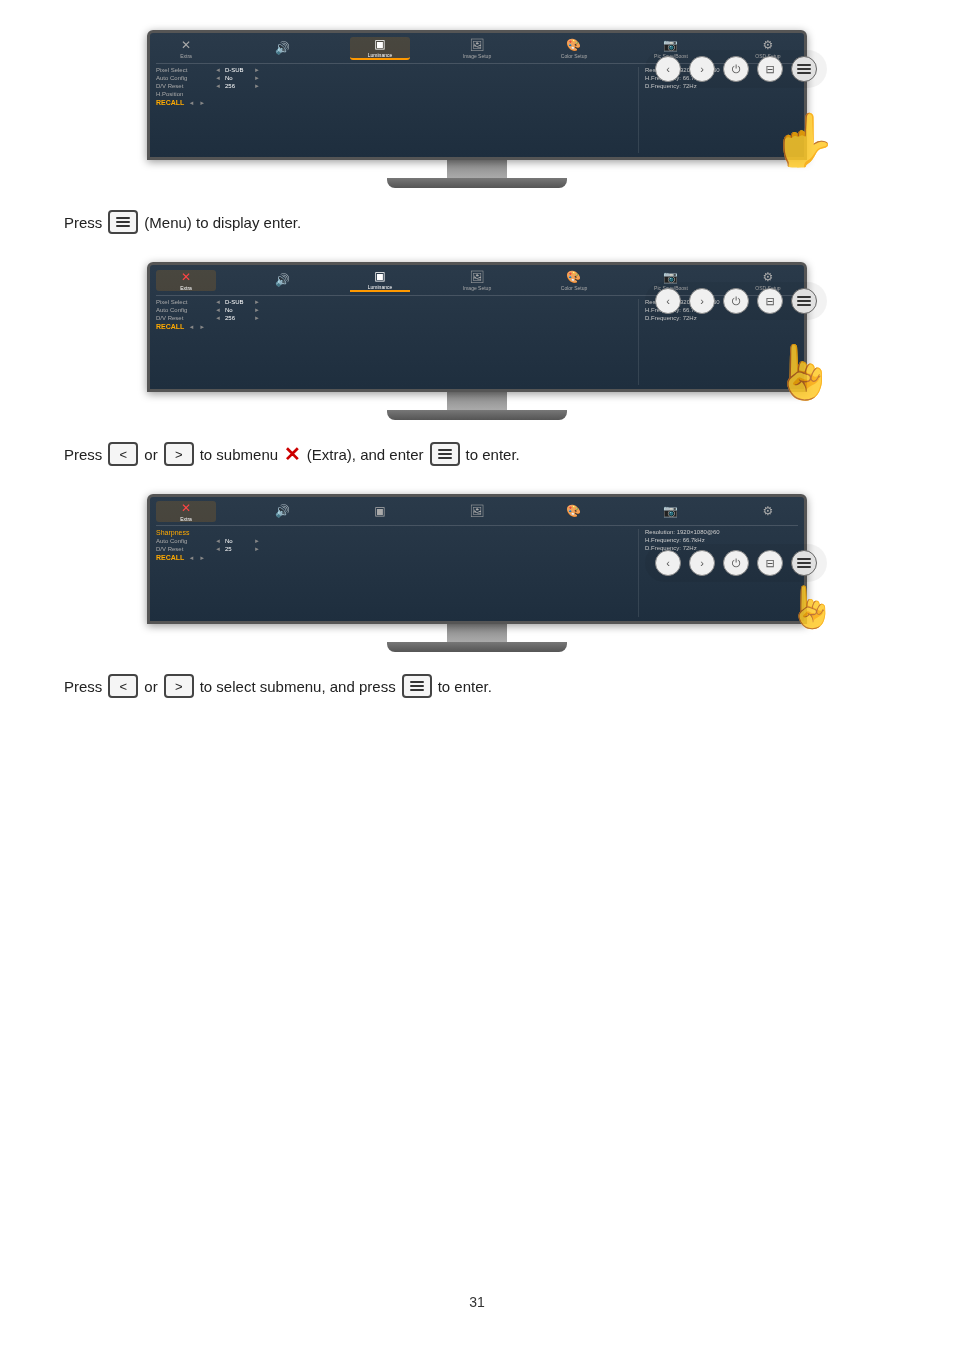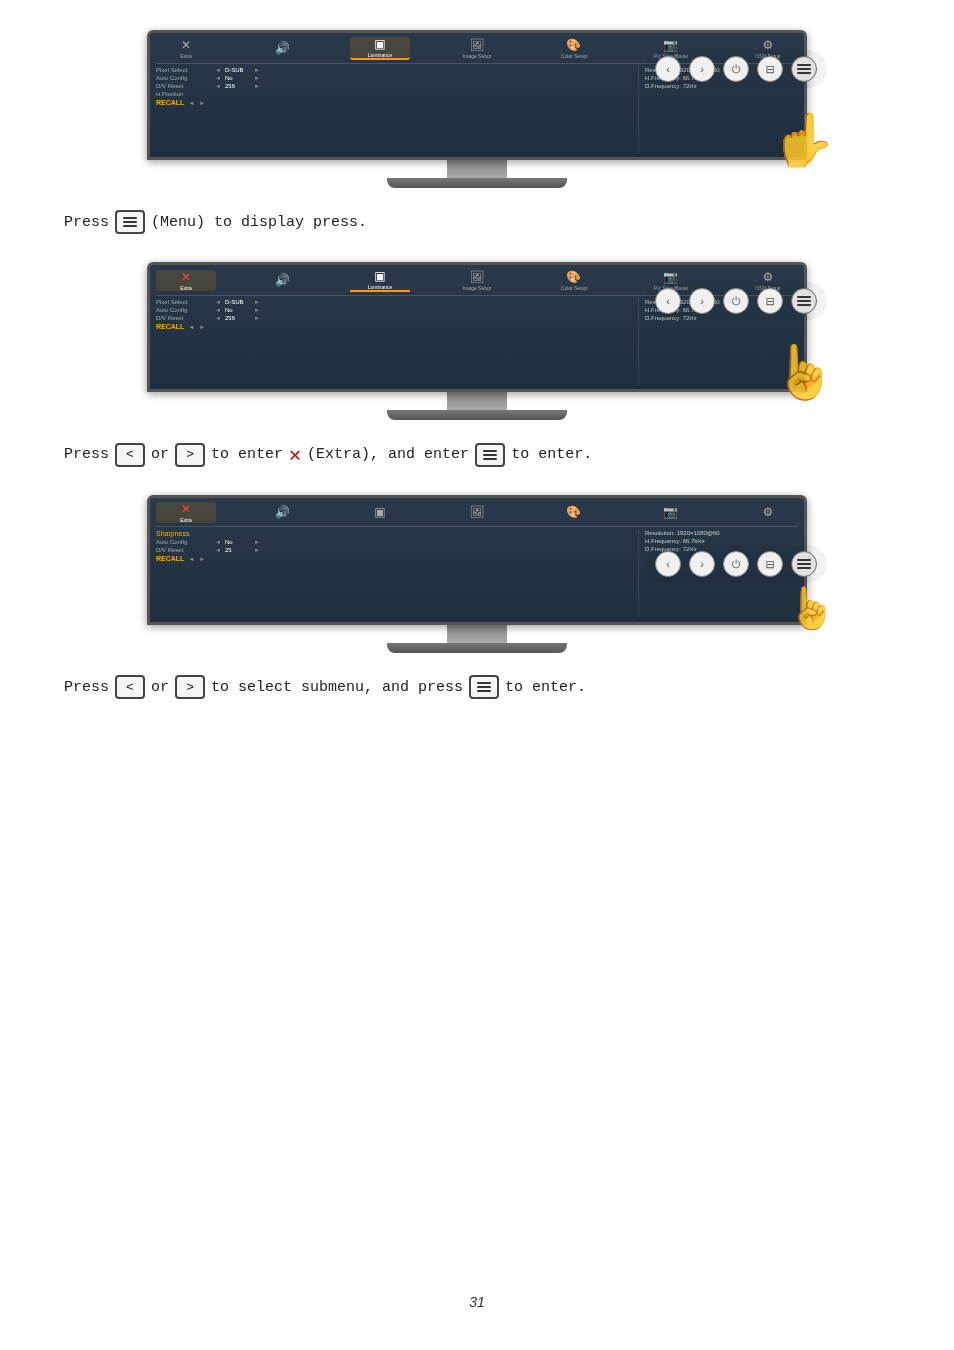--- a/index.html
+++ b/index.html
@@ -208,21 +208,20 @@
       width: 100%;
       display: flex;
       align-items: center;
       gap: 6px;
       font-size: 15px;
       color: #222;
       margin-bottom: 28px;
       margin-top: 4px;
       padding-left: 4px;
       flex-wrap: wrap;
-      font-family: Liberation Mono, monospace;
     }
 
     .inline-btn {
       display: inline-flex;
       align-items: center;
       justify-content: center;
       border: 2px solid #444;
       border-radius: 4px;
       padding: 2px 6px;
       font-size: 13px;
@@ -258,21 +257,20 @@
     }
 
     
     .page-number {
       width: 100%;
       text-align: center;
       font-size: 14px;
       color: #333;
       margin-top: auto;
       padding-top: 30px;
-      font-style: italic;
     }
 
     
     .osd-tab-highlighted {
       background: rgba(255,150,0,0.15);
       border-radius: 3px;
       padding: 0 3px;
     }
 
     .section-group {
@@ -389,21 +387,21 @@
 
     <div class="instruction-line">
       <span>Press</span>
       <span class="inline-btn menu-icon-btn">
         <div class="menu-bars">
           <div class="menu-bar"></div>
           <div class="menu-bar"></div>
           <div class="menu-bar"></div>
         </div>
       </span>
-      <span>(Menu) to display press.</span>
+      <span>(Menu) to display enter.</span>
     </div>
   </div>
 
   <div class="section-group">
     <div class="monitor-section">
       <div class="monitor-wrapper">
 
         <div class="monitor-screen">
           <div class="osd-menu">
             <div class="osd-top-bar">
@@ -489,21 +487,21 @@
           <div class="hand-pointer">☝</div>
         </div>
       </div>
     </div>
 
     <div class="instruction-line">
       <span>Press</span>
       <span class="inline-btn">&lt;</span>
       <span>or</span>
       <span class="inline-btn">&gt;</span>
-      <span>to enter</span>
+      <span>to submenu</span>
       <span class="inline-icon-extra" style="font-size:20px; color:#c00; font-weight:bold;">✕</span>
       <span>(Extra), and enter</span>
       <span class="inline-btn menu-icon-btn">
         <div class="menu-bars">
           <div class="menu-bar"></div>
           <div class="menu-bar"></div>
           <div class="menu-bar"></div>
         </div>
       </span>
       <span>to enter.</span>

